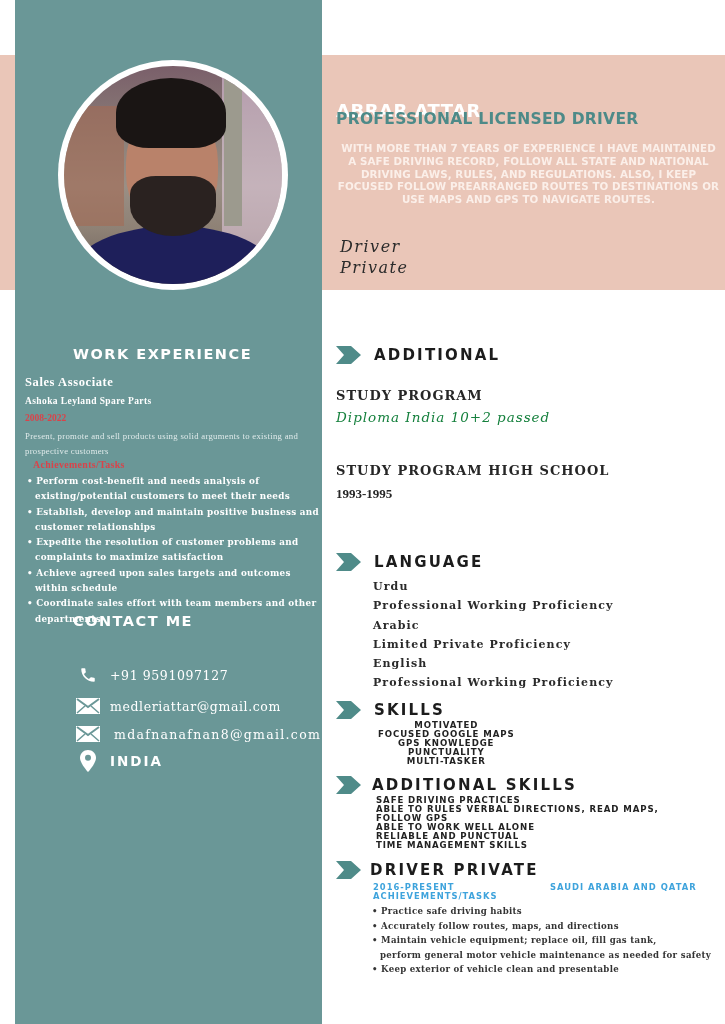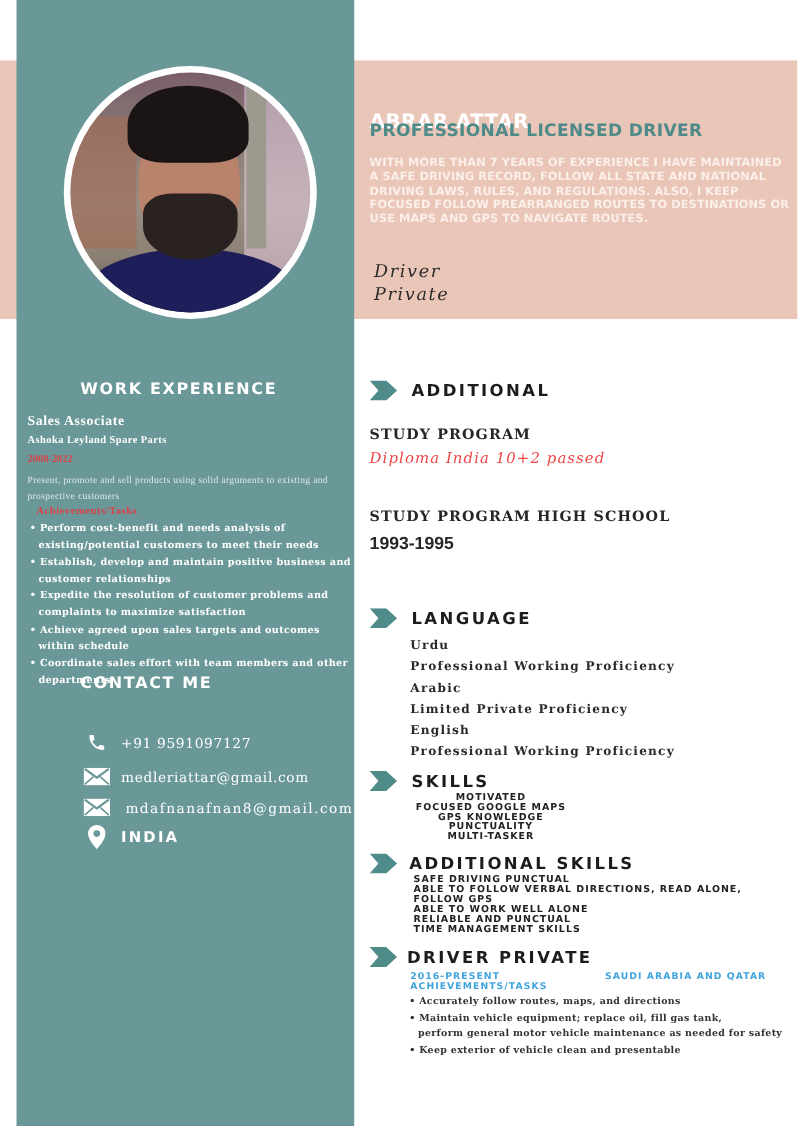--- a/index.html
+++ b/index.html
@@ -15,21 +15,21 @@
   .photo .bg-left { position:absolute; left:0; top:40px; width:60px; height:120px; background:#a46a55; opacity:.6; }
   .photo .bg-right { position:absolute; right:0; top:0; width:60px; height:218px; background:#efd6ef; opacity:.5; }
   .photo .pole { position:absolute; left:160px; top:10px; width:18px; height:150px; background:#9c9a8e; }
   .photo .hair { position:absolute; left:52px; top:12px; width:110px; height:70px; border-radius:50% 50% 30% 30%; background:#1a1514; }
   .photo .face { position:absolute; left:62px; top:42px; width:92px; height:120px; border-radius:45% 45% 45% 45%; background:#b9826a; }
   .photo .beard { position:absolute; left:66px; top:110px; width:86px; height:60px; border-radius:30% 30% 50% 50%; background:#2a2220; }
   .photo .shirt { position:absolute; left:10px; top:160px; width:200px; height:90px; border-radius:50% 50% 0 0; background:#1e1f5a; }
 
   .name { position: absolute; left: 336px; top: 72px; font-family: "DejaVu Sans", sans-serif; font-weight: bold; font-size: 18px; color: #ffffff; letter-spacing: 0.5px; margin-top: 28px; }
   .title { position: absolute; left: 336px; top: 110px; font-family: "DejaVu Sans", sans-serif; font-weight: bold; font-size: 15.5px; color: #4d8a88; letter-spacing: 0.3px; }
-  .summary { position: absolute; left: 336px; top: 142px; width: 385px; font-family: "DejaVu Sans", sans-serif; font-weight: bold; font-size: 10.3px; line-height: 12.8px; color: #fbefe9; letter-spacing: 0.1px; }
+  .summary { position: absolute; left: 336px; top: 142px; width: 385px; font-family: "DejaVu Sans", sans-serif; font-weight: bold; font-size: 10.3px; line-height: 12.8px; color: #fbefe9; letter-spacing: 0.1px; text-align: center; }
   .role-line { position: absolute; left: 340px; font-family: "DejaVu Serif", serif; font-style: italic; font-size: 16px; color: #2b2b2b; letter-spacing: 1.5px; }
 
   
   .left-heading { position: absolute; font-family: "DejaVu Sans", sans-serif; font-weight: bold; color: #ffffff; font-size: 14.5px; letter-spacing: 1.5px; }
   .lt { position: absolute; left: 25px; color: #ffffff; font-family: Liberation Serif, serif; }
   .job-title { top: 375px; font-size: 12.5px; font-weight: bold; letter-spacing: 0.6px; }
   .company { top: 396px; font-size: 9.5px; font-weight: bold; letter-spacing: 0.4px; }
   .dates-red { top: 413px; font-size: 9.5px; font-weight: bold; color: #d9434a; }
   .desc { top: 429px; width: 300px; font-size: 8.7px; line-height: 15px; color: #dfeaea; letter-spacing: 0.3px; }
   .ach-red { left: 33px; top: 459px; font-size: 9.8px; font-weight: bold; color: #d9434a; letter-spacing: 0.4px; }
@@ -40,22 +40,22 @@
   .contact-row { position: absolute; left: 76px; display: flex; align-items: center; }
   .contact-row .ic { width: 24px; height: 18px; margin-right: 10px; display: flex; align-items: center; justify-content: center; }
   .contact-text { font-family: "DejaVu Serif", serif; color: #ffffff; font-size: 12.5px; letter-spacing: 0.6px; }
   .contact-country { font-family: "DejaVu Sans", sans-serif; font-weight: bold; color: #ffffff; font-size: 13.5px; letter-spacing: 2px; }
 
   
   .sec-head { position: absolute; left: 336px; display: flex; align-items: center; }
   .chev { width: 26px; height: 18px; margin-right: 12px; }
   .sec-title { font-family: "DejaVu Sans", sans-serif; font-weight: bold; font-size: 15px; color: #1c1c1c; letter-spacing: 2.2px; }
   .edu-h { position: absolute; left: 336px; font-family: "DejaVu Serif", serif; font-weight: bold; font-size: 13px; color: #262626; letter-spacing: 1px; }
-  .edu-i { position: absolute; left: 336px; font-family: "DejaVu Serif", serif; font-style: italic; font-size: 13.5px; color: #ef4444; letter-spacing: 1px; }
-  .edu-y { position: absolute; left: 336px; font-family: Liberation Sans, sans-serif; font-weight: bold; font-size: 16px; color: #262626; text-align: center; }
+  .edu-i { position: absolute; left: 336px; font-family: "DejaVu Serif", serif; font-style: italic; font-size: 13.5px; color: #15803d; letter-spacing: 1px; }
+  .edu-y { position: absolute; left: 336px; font-family: Liberation Serif, serif; font-weight: bold; font-size: 13px; color: #262626; text-align: center; }
 
   .lang-list { position: absolute; left: 373px; top: 577px; font-family: "DejaVu Serif", serif; font-weight: bold; font-size: 11px; line-height: 19.3px; color: #2a2a2a; letter-spacing: 1.1px; }
   .caps-list { position: absolute; font-family: "DejaVu Sans", sans-serif; font-weight: bold; font-size: 8.6px; line-height: 9px; color: #222; letter-spacing: 0.9px; }
 
   .dp-meta { position: absolute; font-family: "DejaVu Sans", sans-serif; font-weight: bold; font-size: 8.4px; line-height: 9px; color: #3ea3dc; letter-spacing: 1px; }
   .dp-bullets { position: absolute; left: 372px; top: 904px; width: 350px; list-style: none; font-family: "DejaVu Serif", serif; font-weight: bold; font-size: 8.6px; line-height: 14.5px; color: #333; letter-spacing: 0.3px; }
   .dp-bullets li::before { content: "• "; }
   .dp-bullets .cont { padding-left: 8px; }
   .dp-bullets .cont::before { content: ""; }
 </style>
@@ -179,35 +179,36 @@
   <div>MULTI-TASKER</div>
 </div>
 
 <div class="sec-head" style="top:776px;">
   <svg class="chev" style="margin-right:10px;" viewBox="0 0 26 18">
       <path d="M0 0 H15 L25 9 L15 18 H0 L8 9 Z" fill="#4f8b89"></path>
     </svg>
   <span class="sec-title">ADDITIONAL SKILLS</span>
 </div>
 <div class="caps-list" style="left:376px; top:796px;">
-  <div>SAFE DRIVING PUNCTUAL</div>
-  <div>ABLE TO FOLLOW VERBAL DIRECTIONS, READ ALONE,</div>
+  <div>SAFE DRIVING PRACTICES</div>
+  <div>ABLE TO RULES VERBAL DIRECTIONS, READ MAPS,</div>
   <div>FOLLOW GPS</div>
   <div>ABLE TO WORK WELL ALONE</div>
   <div>RELIABLE AND PUNCTUAL</div>
   <div>TIME MANAGEMENT SKILLS</div>
 </div>
 
 <div class="sec-head" style="top:861px;">
   <svg class="chev" style="margin-right:8px;" viewBox="0 0 26 18">
       <path d="M0 0 H15 L25 9 L15 18 H0 L8 9 Z" fill="#4f8b89"></path>
     </svg>
   <span class="sec-title">DRIVER PRIVATE</span>
 </div>
 <div class="dp-meta" style="left:373px; top:883px;">2016-PRESENT</div>
 <div class="dp-meta" style="left:550px; top:883px;">SAUDI ARABIA AND QATAR</div>
 <div class="dp-meta" style="left:373px; top:892px;">ACHIEVEMENTS/TASKS</div>
 <ul class="dp-bullets">
+  <li>Practice safe driving habits</li>
   <li>Accurately follow routes, maps, and directions</li>
   <li>Maintain vehicle equipment; replace oil, fill gas tank,</li>
   <li class="cont">perform general motor vehicle maintenance as needed for safety</li>
   <li>Keep exterior of vehicle clean and presentable</li>
 </ul>
 
 </body></html>

